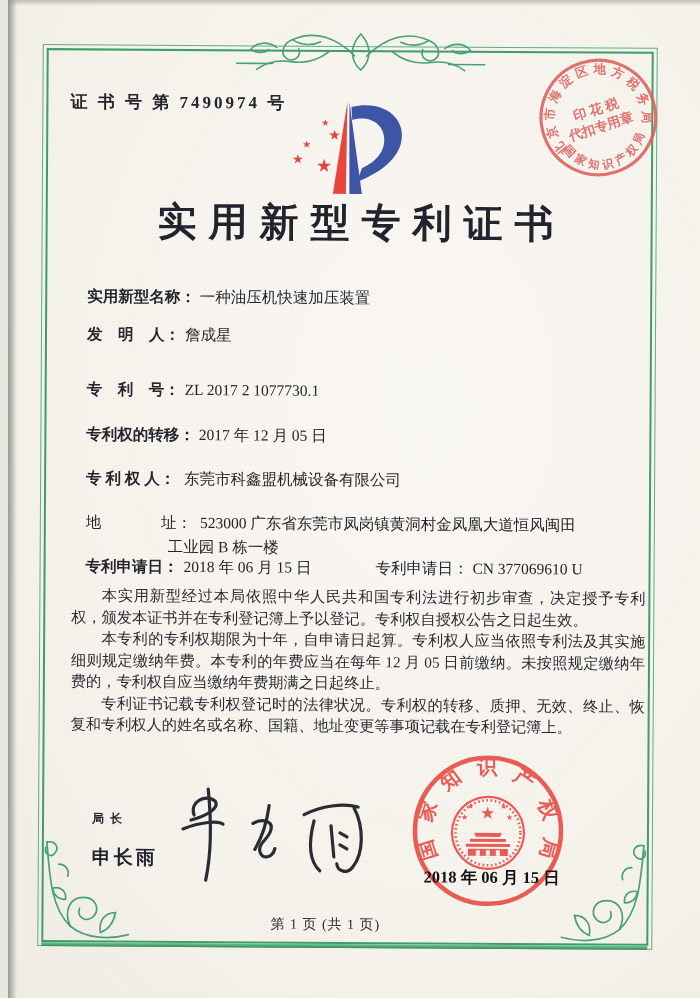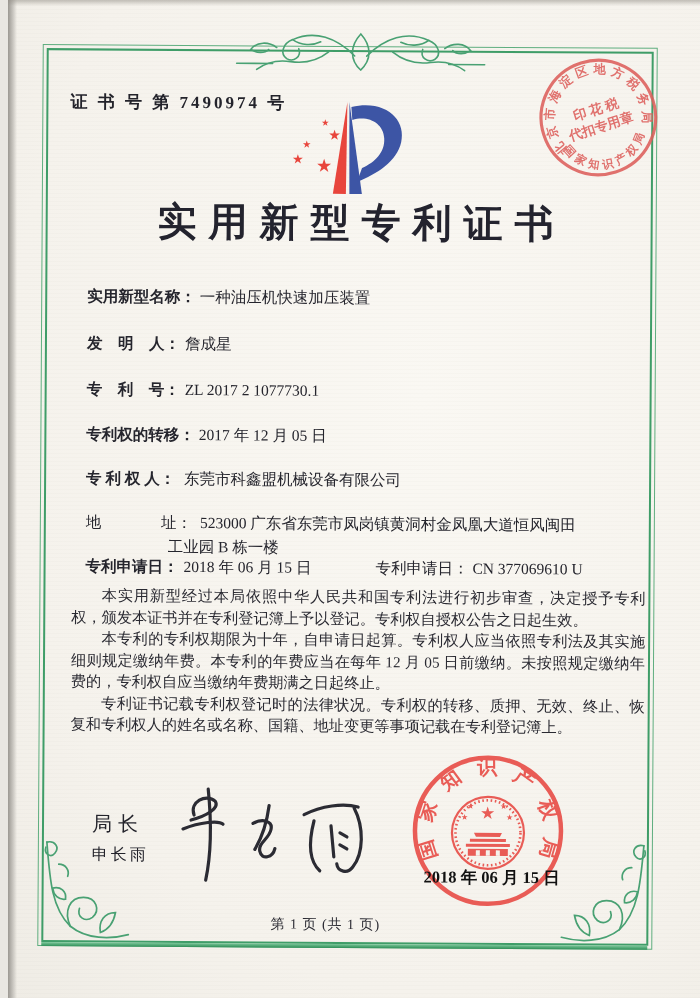--- a/index.html
+++ b/index.html
@@ -50,22 +50,22 @@
   .val{margin-left:4px;}
   .row2col-label{position:absolute;font-size:15.5px;color:#25252d;white-space:nowrap;}
 
   .body-text{
     position:absolute;left:64px;top:586px;width:574px;
     font-size:15.2px;line-height:21.5px;color:#2a2a32;
     text-align:justify;
   }
   .body-text p{margin:0;text-indent:2em;}
 
-  .signoff-title{position:absolute;left:86px;top:812px;font-size:20px;letter-spacing:6px;color:#23232b;font-weight:normal;}
-  .signoff-name{position:absolute;left:86px;top:846px;font-size:16px;letter-spacing:3px;color:#23232b;font-weight:normal;}
+  .signoff-title{position:absolute;left:86px;top:812px;font-size:12px;letter-spacing:6px;color:#23232b;font-weight:bold;}
+  .signoff-name{position:absolute;left:86px;top:846px;font-size:19px;letter-spacing:3px;color:#23232b;font-weight:bold;}
 
   .signature{position:absolute;left:150px;top:776px;width:250px;height:112px;}
 
   .seal-bottom{position:absolute;left:400px;top:748px;width:164px;height:164px;opacity:.92;}
   .seal-date{
     position:absolute;left:408px;top:866px;width:156px;text-align:center;
     font-size:16.5px;color:#111;font-weight:bold;white-space:nowrap;
   }
   .stamp-top{position:absolute;left:514px;top:42px;width:148px;height:148px;transform:rotate(-18deg);opacity:.88;}
 
@@ -156,21 +156,21 @@
       </text>
       <text x="75" y="71" text-anchor="middle" font-size="13.5" fill="#dd5f5c" font-weight="bold">印 花 税</text>
       <text x="75" y="89" text-anchor="middle" font-size="13.5" fill="#dd5f5c" font-weight="bold">代扣专用章</text>
     </svg>
 
     <div class="title">实用新型专利证书</div>
 
     <div class="row" style="top:288px">
       <span class="lbl">实用新型名称：</span><span class="val">一种油压机快速加压装置</span>
     </div>
-    <div class="row" style="top:335px">
+    <div class="row" style="top:326px">
       <span class="lbl">发　明　人：</span><span class="val">詹成星</span>
     </div>
     <div class="row" style="top:381px">
       <span class="lbl">专　利　号：</span><span class="val">ZL 2017 2 1077730.1</span>
     </div>
     <div class="row" style="top:426px">
       <span class="lbl">专利权的转移：</span><span class="val">2017 年 12 月 05 日</span>
     </div>
     <div class="row" style="top:470px">
       <span class="lbl">专 利 权 人：</span><span class="val">东莞市科鑫盟机械设备有限公司</span>

